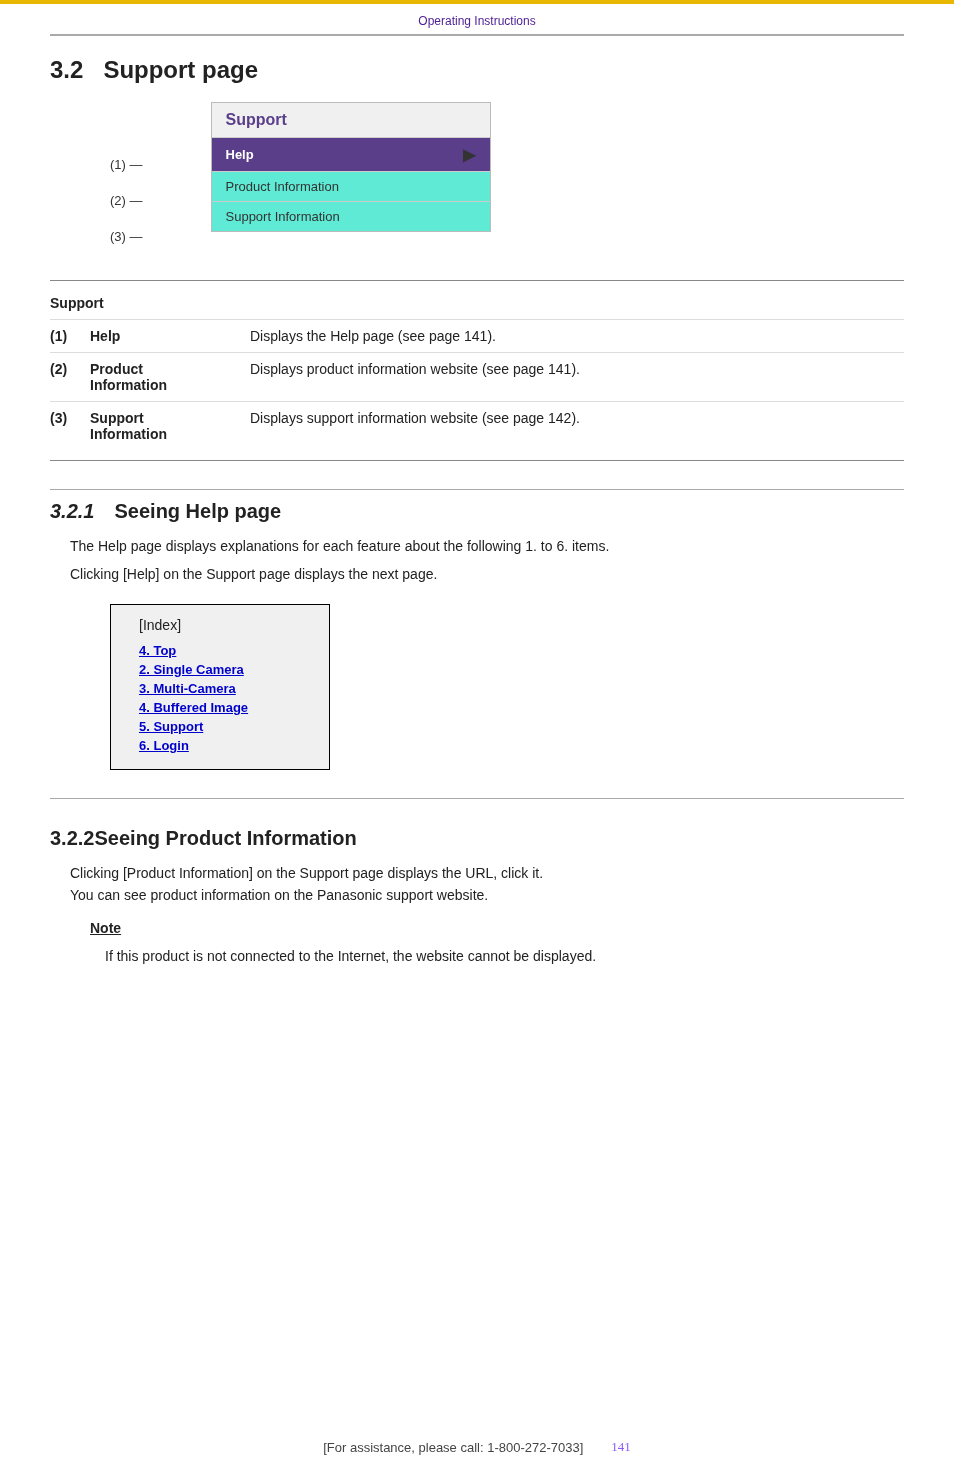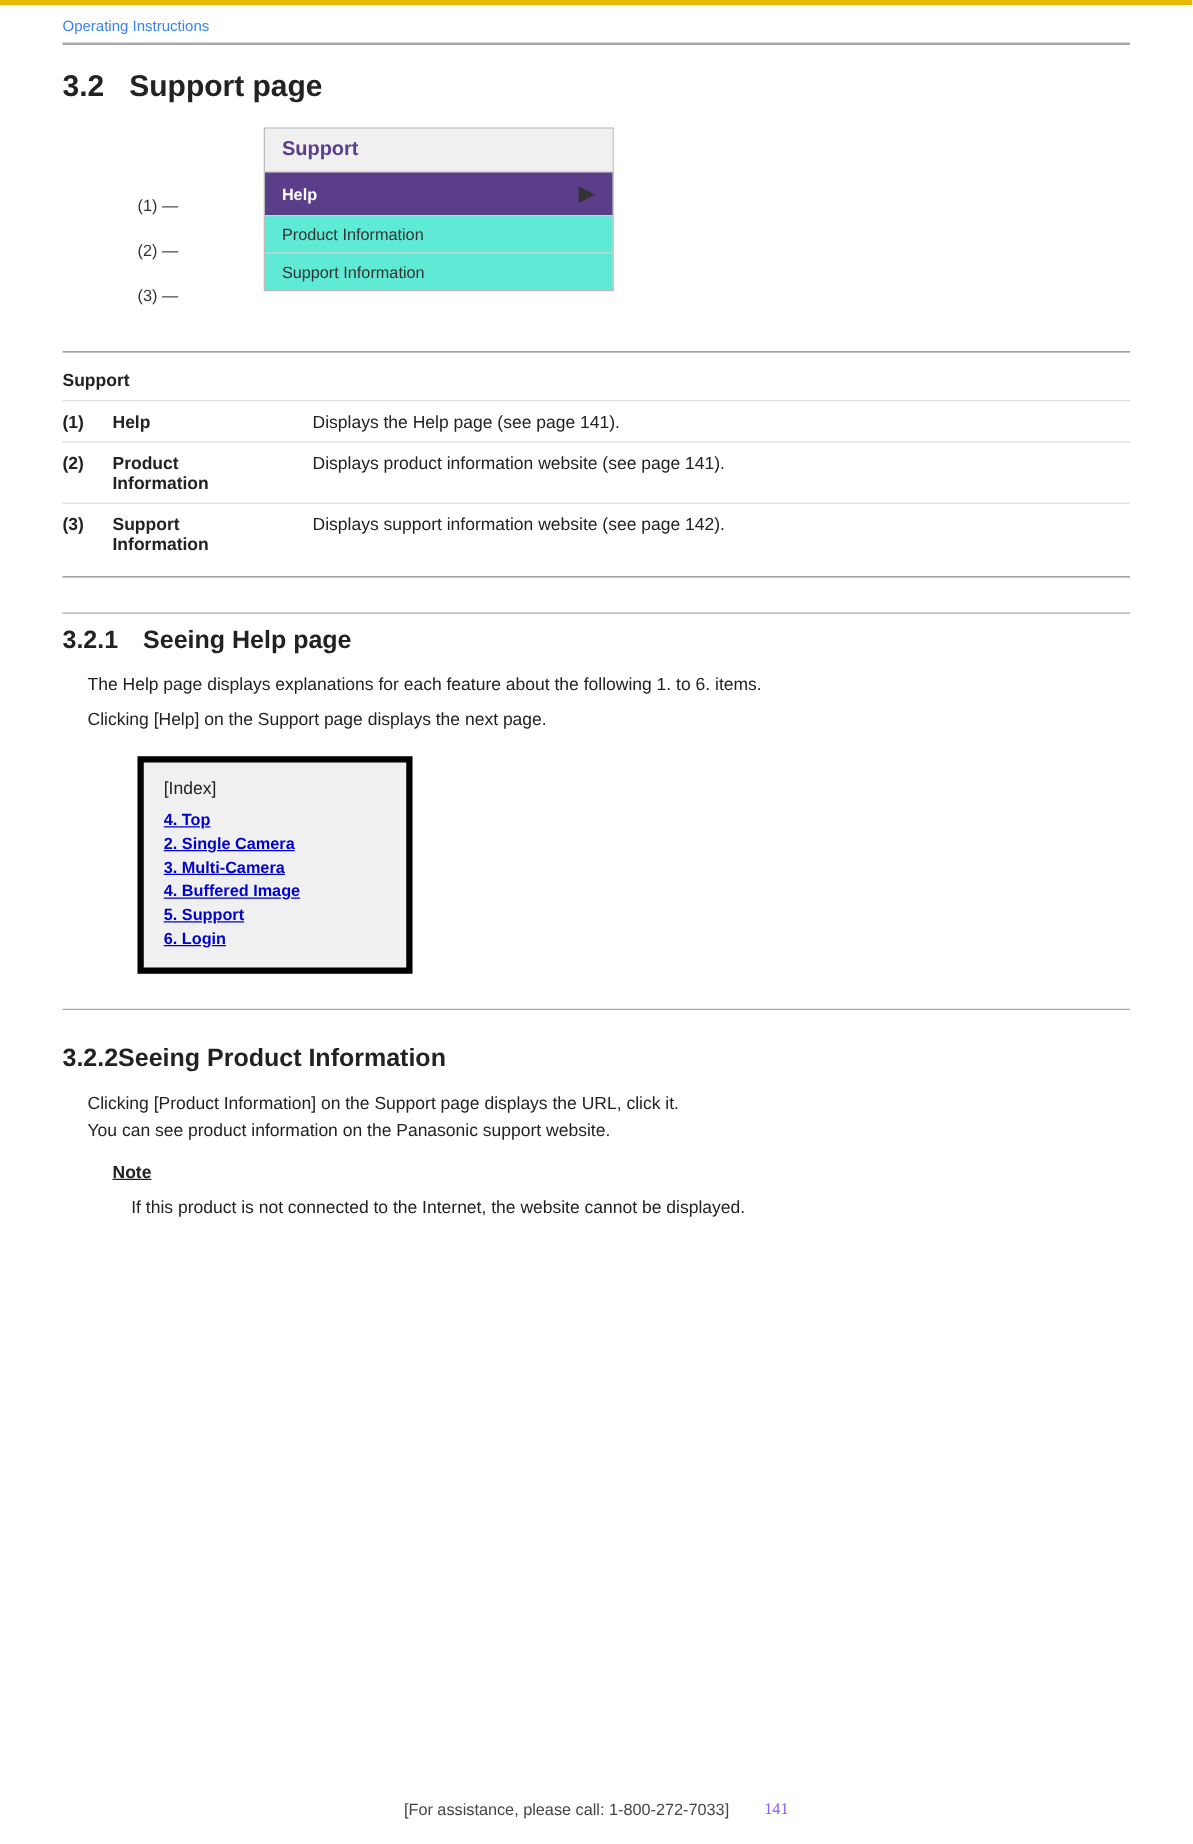--- a/index.html
+++ b/index.html
@@ -19,23 +19,23 @@
       background: #e8b800;
       width: 100%;
     }
 
     .page-container {
       padding: 10px 50px 40px 50px;
     }
 
     
     .op-instructions {
-      text-align: left;
+      text-align: center;
       font-size: 12px;
-      color: #3b82f6;
+      color: #4c1d95;
       margin-bottom: 6px;
     }
 
     
     .section-heading {
       font-size: 24px;
       font-weight: bold;
       color: #222;
       border-top: 2px solid #aaa;
       padding-top: 20px;
@@ -148,36 +148,37 @@
       font-size: 20px;
       font-weight: bold;
       color: #222;
       border-top: 1px solid #aaa;
       padding-top: 10px;
       margin-bottom: 12px;
     }
 
     .subsection-heading .sub-num {
       margin-right: 20px;
+      font-style: italic;
     }
 
     .subsection-body {
       margin-left: 20px;
       margin-bottom: 18px;
       line-height: 1.6;
     }
 
     
     .index-mockup {
       margin-left: 60px;
       margin-bottom: 28px;
       width: 220px;
-      border: 5px solid #000000;
+      border: 1px solid #000000;
       background: #f0f0f0;
-      padding: 12px 16px;
+      padding: 12px 28px;
     }
 
     .index-mockup .index-title {
       font-size: 14px;
       color: #222;
       font-weight: normal;
       margin-bottom: 10px;
     }
 
     .index-mockup .index-link {

